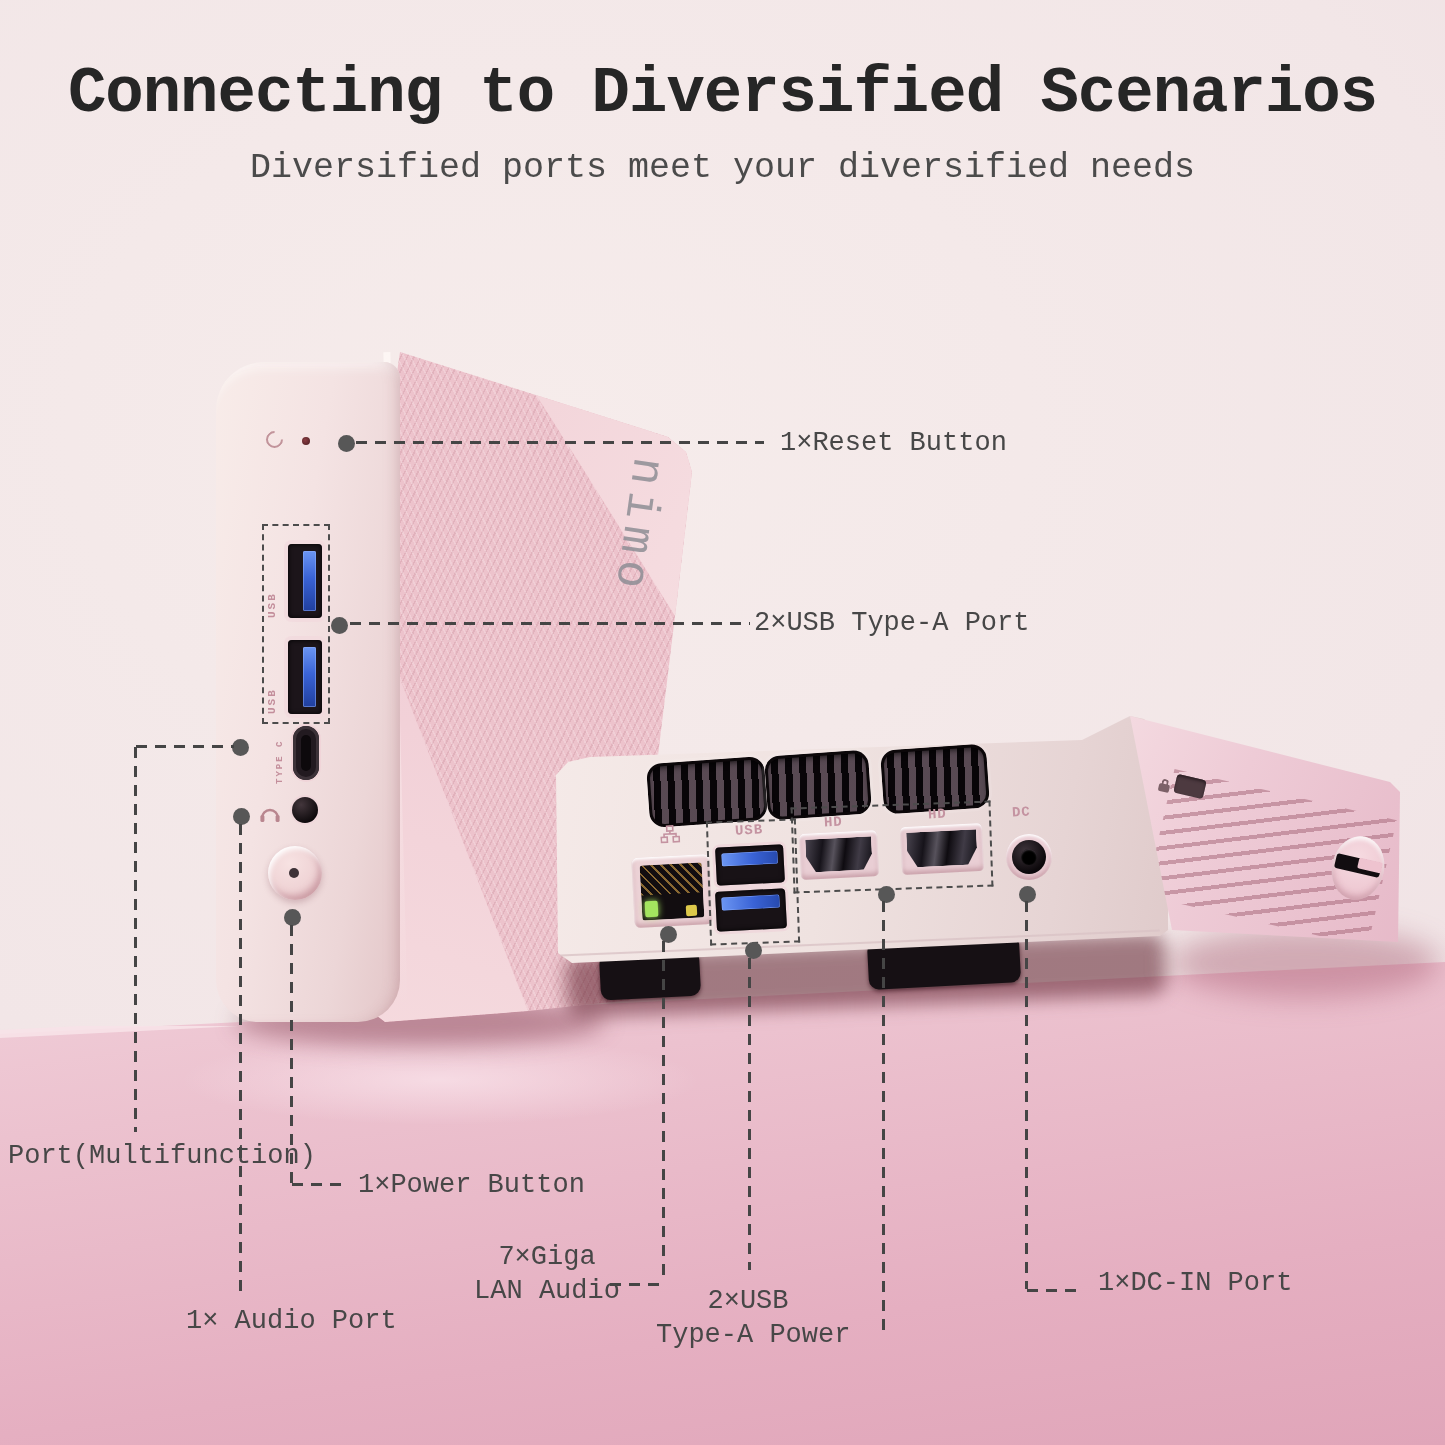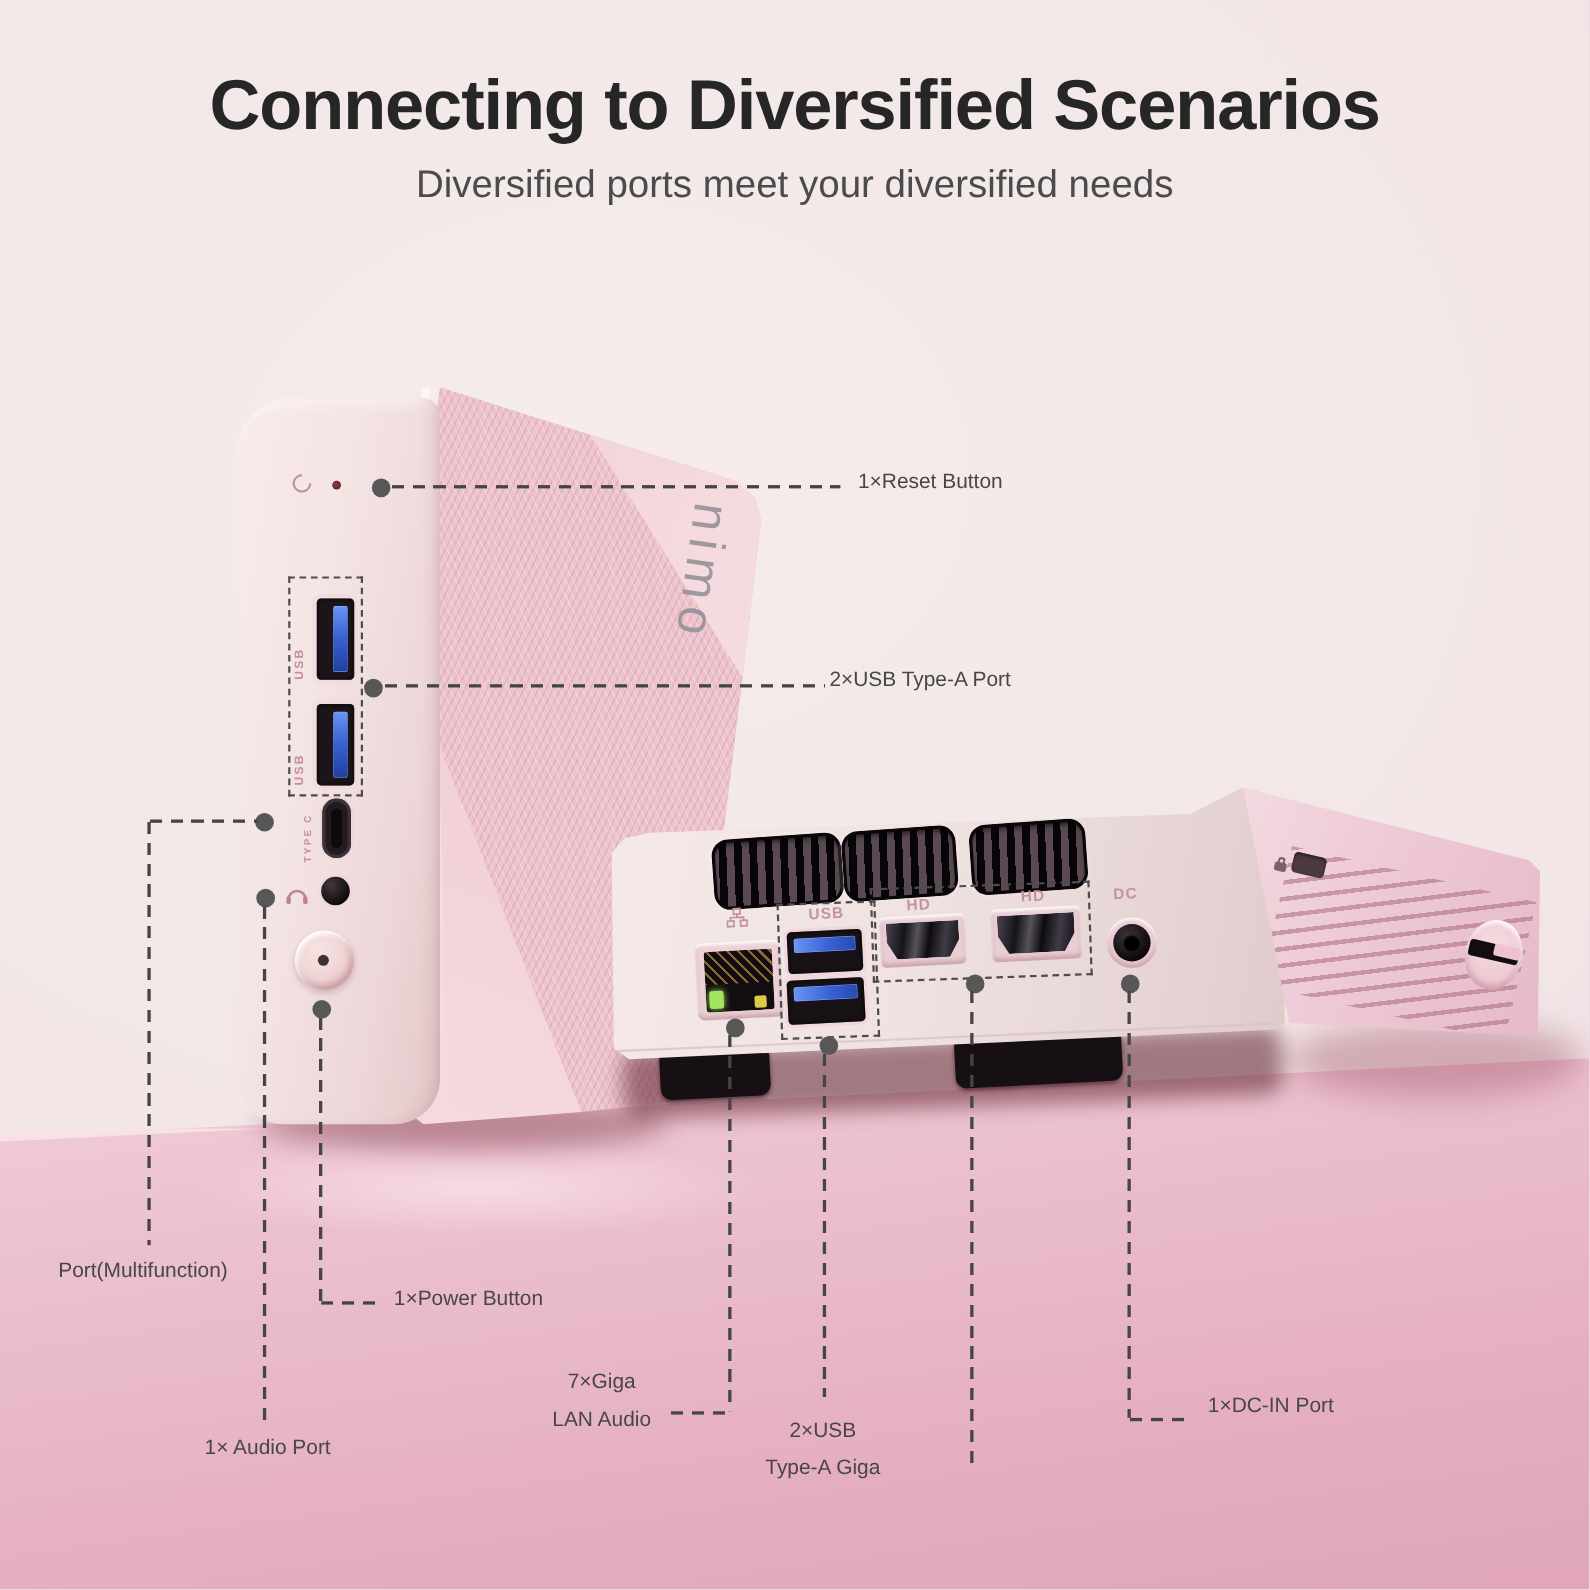--- a/index.html
+++ b/index.html
@@ -1,17 +1,17 @@
 <!DOCTYPE html>
 <html><head>
 <meta charset="utf-8">
 <style>
   html,body{margin:0;padding:0;background:#e9dade;}
   .canvas{position:relative;width:1445px;height:1445px;overflow:hidden;
-    font-family:Liberation Sans, sans-serif;
+    font-family:Liberation Mono, monospace;
     background:radial-gradient(120% 90% at 38% 30%, #f6eceb 0%, #f2e6e7 55%, #ecdbe0 100%);}
   .abs{position:absolute;}
 
   
   .title{left:0;right:0;top:58px;text-align:center;font-size:64px;font-weight:800;color:#262626;letter-spacing:-1px;}
   .subtitle{left:0;right:0;top:148px;text-align:center;font-size:35px;font-weight:400;color:#4b4b4b;}
 
   
   .table{left:0;top:940px;width:1445px;height:505px;
     clip-path:polygon(0 94px,1445px 22px,1445px 505px,0 505px);
@@ -99,21 +99,21 @@
     clip-path:polygon(0 0,100% 0,100% 52%,86% 100%,14% 100%,0 52%);
     background:linear-gradient(100deg,#4a4550 0%,#16131a 25%,#57525c 42%,#0e0b10 58%,#403b46 78%,#121016 100%);}
   .dc-bezel{left:1006px;top:834px;width:46px;height:46px;border-radius:50%;background:#ebced5;box-shadow:inset 0 2px 3px #fff,inset 0 -3px 5px rgba(150,85,100,.4);}
   .dc-inner{left:1012px;top:840px;width:34px;height:34px;border-radius:50%;background:radial-gradient(circle at 38% 32%,#3e343b 0%,#0c080b 70%);}
   .dc-hole{left:1021px;top:849px;width:16px;height:16px;border-radius:50%;background:#000;box-shadow:inset 0 1px 2px #4a4049;}
 
   
   .dash-h{height:3px;background:repeating-linear-gradient(90deg,#454545 0 11px,transparent 11px 19px);}
   .dash-v{width:3px;background:repeating-linear-gradient(180deg,#454545 0 11px,transparent 11px 19px);}
   .dot{width:17px;height:17px;border-radius:50%;background:#575757;}
-  .lbl{font-size:19px;color:#474747;white-space:nowrap;}
+  .lbl{font-size:27px;color:#474747;white-space:nowrap;}
   .lbl-c{text-align:center;line-height:36px;white-space:nowrap;}
 </style>
 </head>
 <body>
 
 <div class="canvas">
 
   <div class="abs title">Connecting to Diversified Scenarios</div>
   <div class="abs subtitle">Diversified ports meet your diversified needs</div>
 
@@ -249,17 +249,17 @@
     <div>Port(Multifunction)</div>
   </div>
   <div class="abs lbl" style="left:358px;top:1170px;">1×Power Button</div>
   <div class="abs lbl" style="left:186px;top:1306px;">1× Audio Port</div>
   <div class="abs lbl lbl-c" style="left:472px;top:1240px;width:150px;line-height:34px;">
     <div>7×Giga</div>
     <div>LAN Audio</div>
   </div>
   <div class="abs lbl lbl-c" style="left:656px;top:1284px;width:184px;line-height:34px;">
     <div>2×USB</div>
-    <div>Type-A Giga</div>
+    <div>Type-A Power</div>
   </div>
   <div class="abs lbl" style="left:1098px;top:1268px;">1×DC-IN Port</div>
 
 </div>
 
 </body></html>

